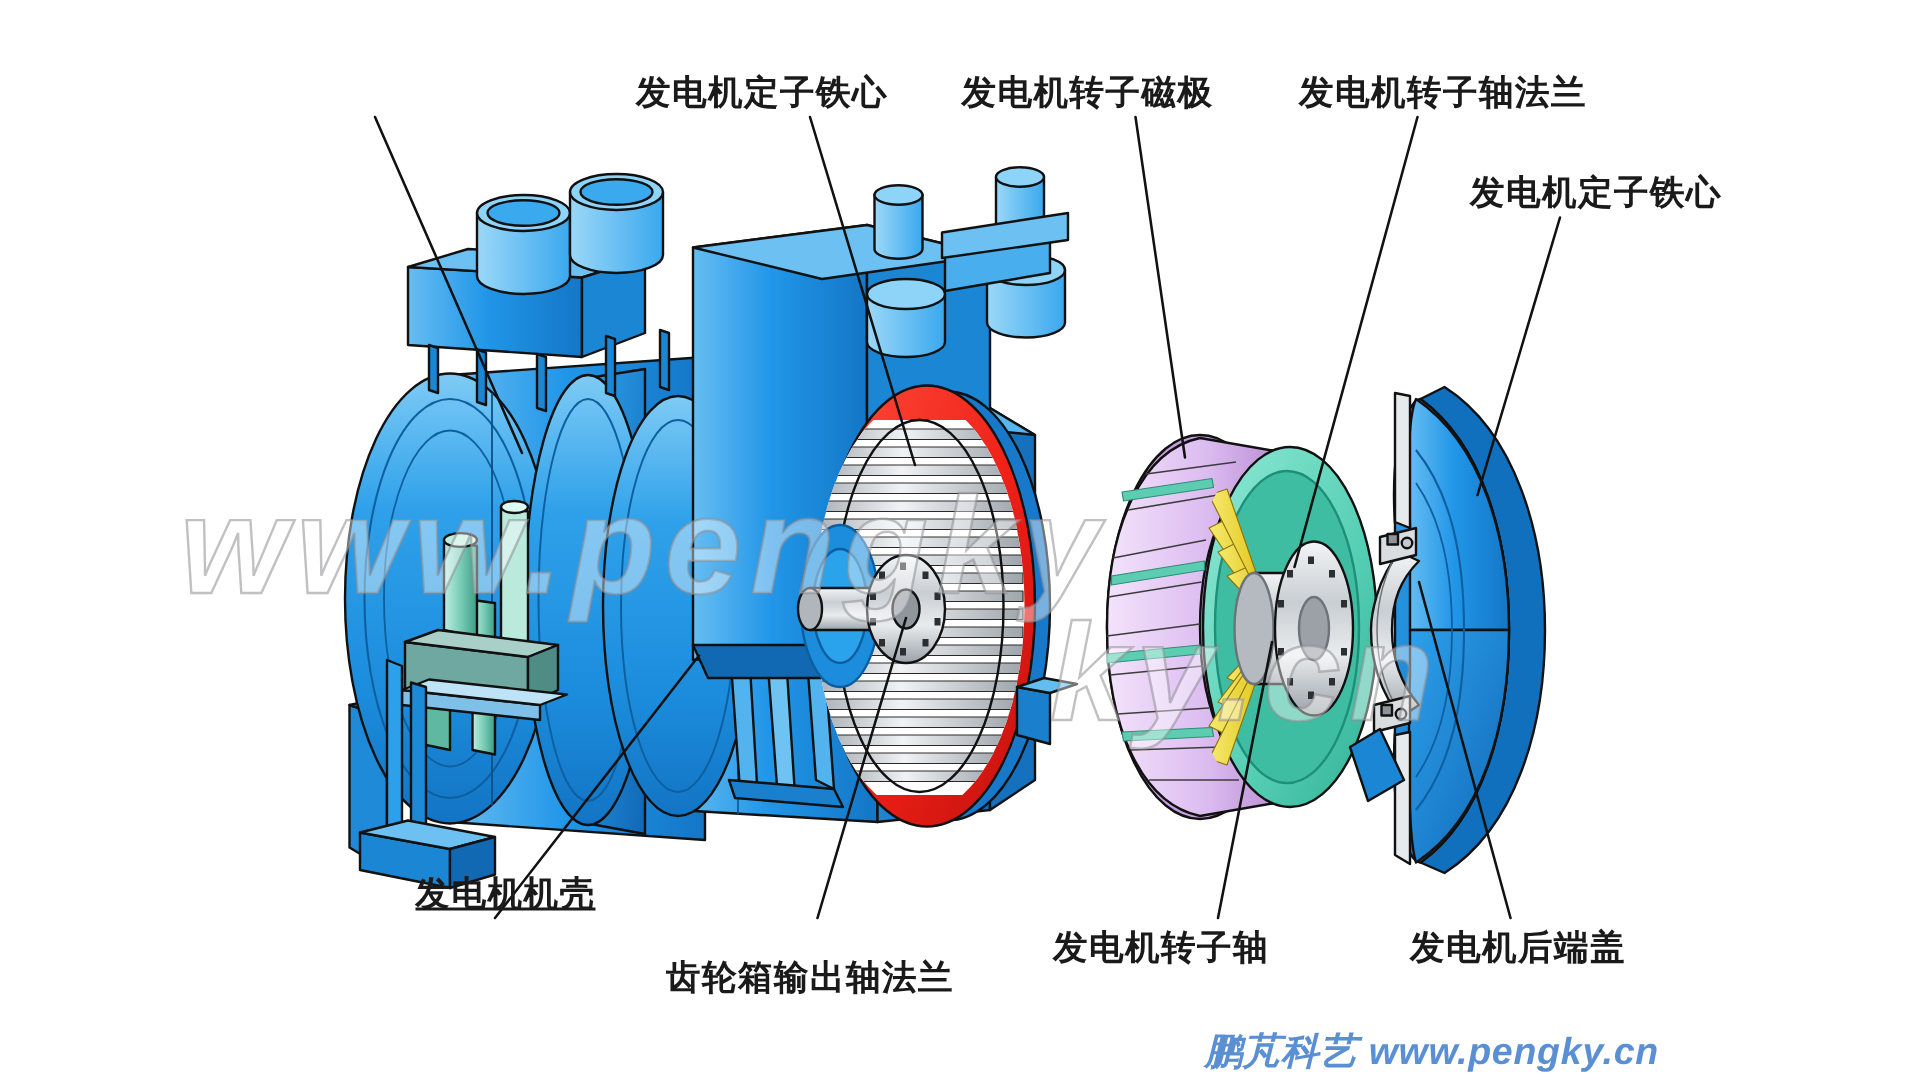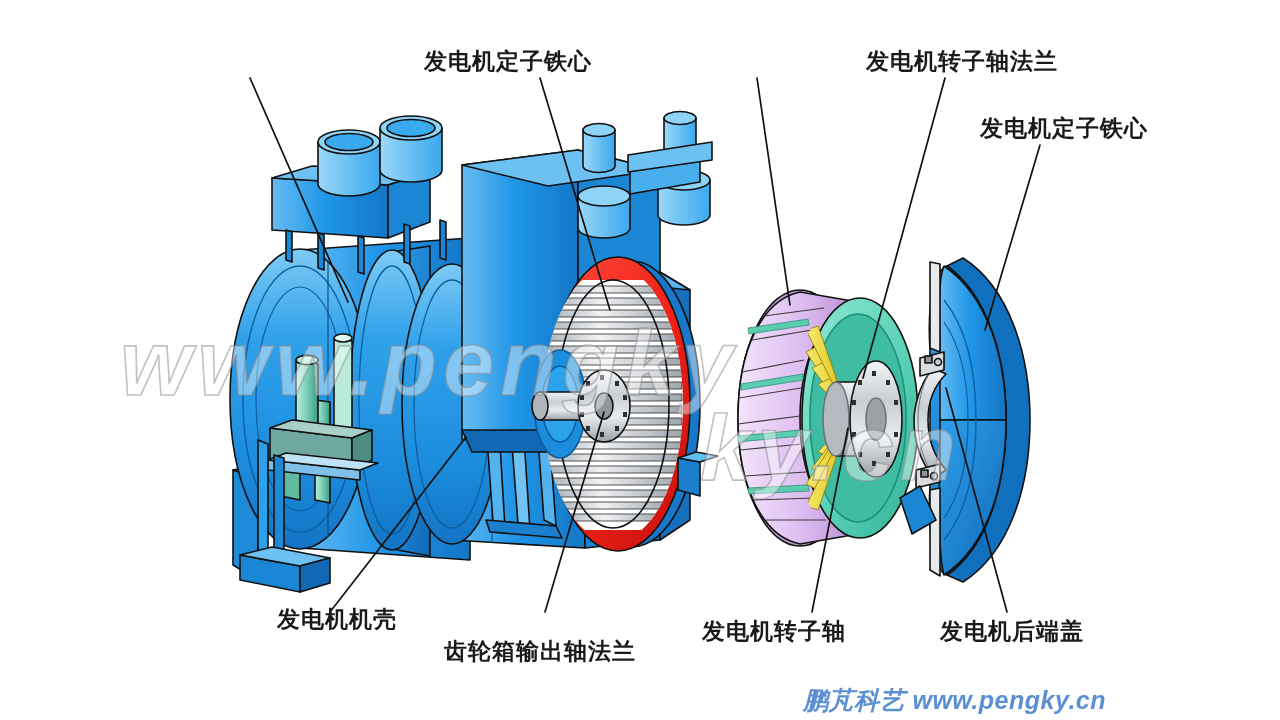--- a/index.html
+++ b/index.html
@@ -374,22 +374,23 @@
         <line x1="945" y1="78" x2="863" y2="378"></line>
         <line x1="1040" y1="145" x2="985" y2="330"></line>
         <line x1="330" y1="612" x2="466" y2="437"></line>
         <line x1="545" y1="612" x2="604" y2="412"></line>
         <line x1="812" y1="612" x2="848" y2="428"></line>
         <line x1="1007" y1="612" x2="946" y2="388"></line>
       </g>
   </svg>
 
   <div class="label" style="left:424px;top:50px;text-align:center;">发电机定子铁心</div>
+  <div class="label" style="left:641px;top:50px;">发电机转子磁极</div>
   <div class="label" style="left:866px;top:50px;">发电机转子轴法兰</div>
   <div class="label" style="left:980px;top:117px;">发电机定子铁心</div>
-  <div class="label" style="left:277px;top:608px;">发电机机壳</div>
+  <div class="label" style="left:277px;top:584px;text-decoration:underline;">发电机机壳</div>
   <div class="label" style="left:444px;top:620px;margin-top:20px;">齿轮箱输出轴法兰</div>
   <div class="label" style="left:702px;top:620px;">发电机转子轴</div>
   <div class="label" style="left:940px;top:620px;">发电机后端盖</div>
 
   <div class="wm-brand" style="left:803px;top:684px;">鹏芃科艺 www.pengky.cn</div>
 
 </div>
 
 </body></html>

